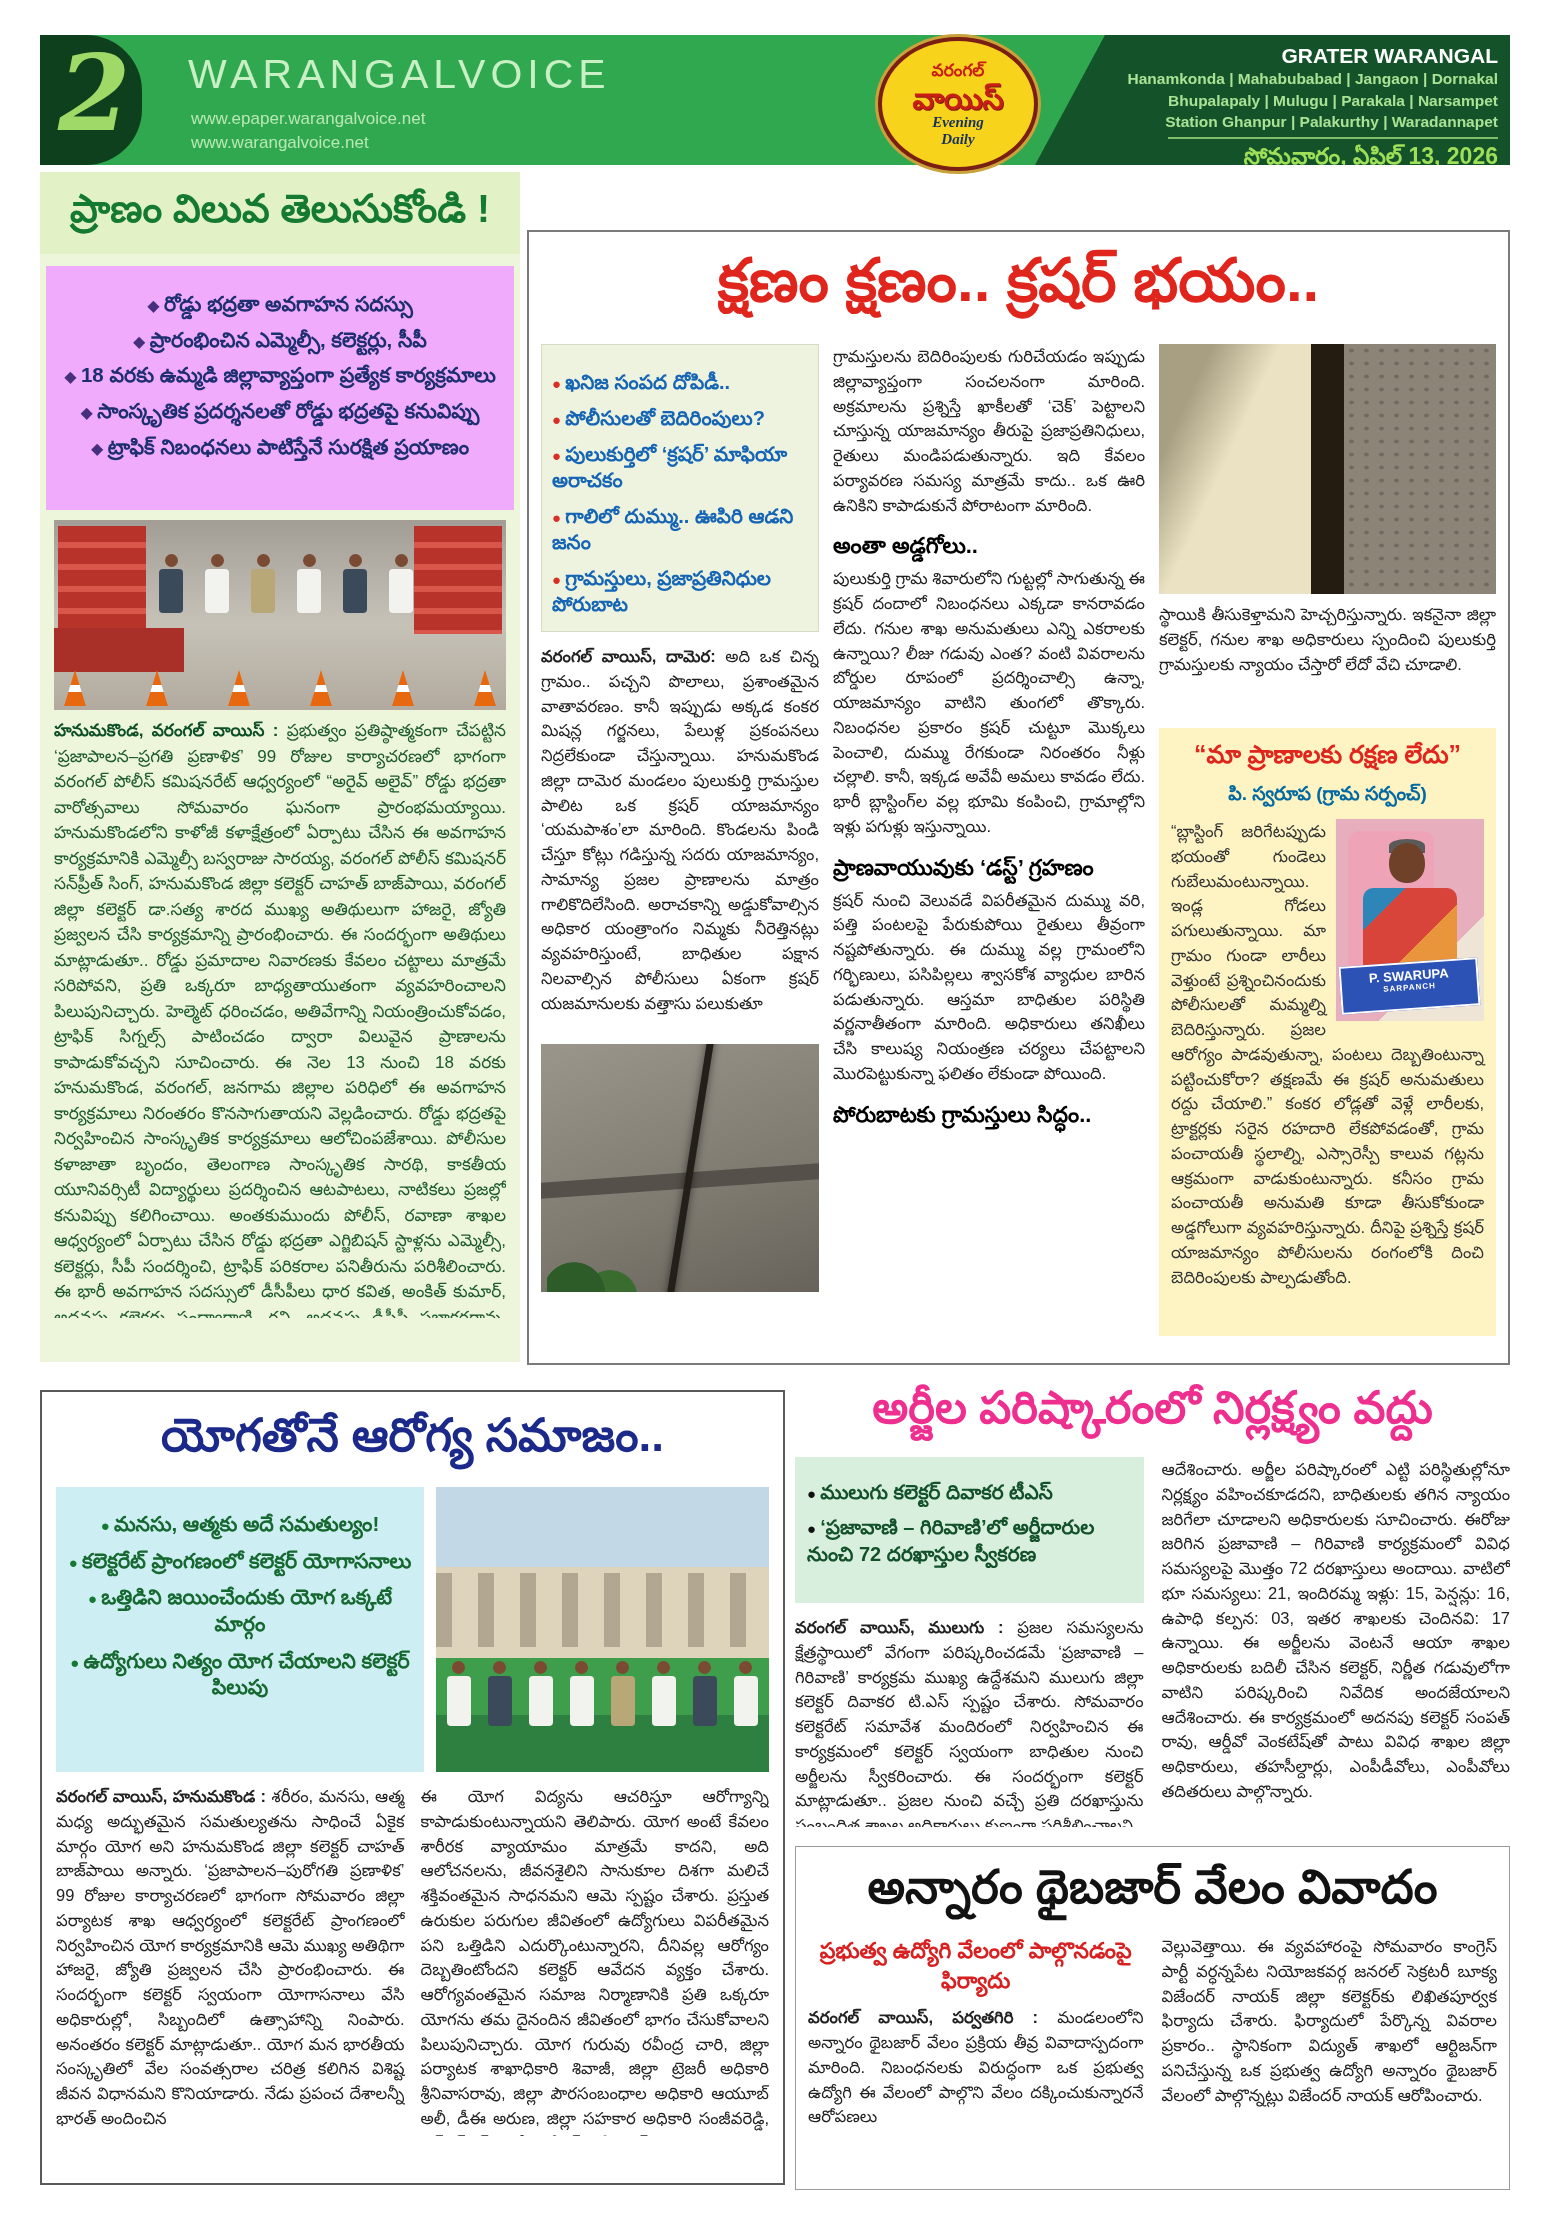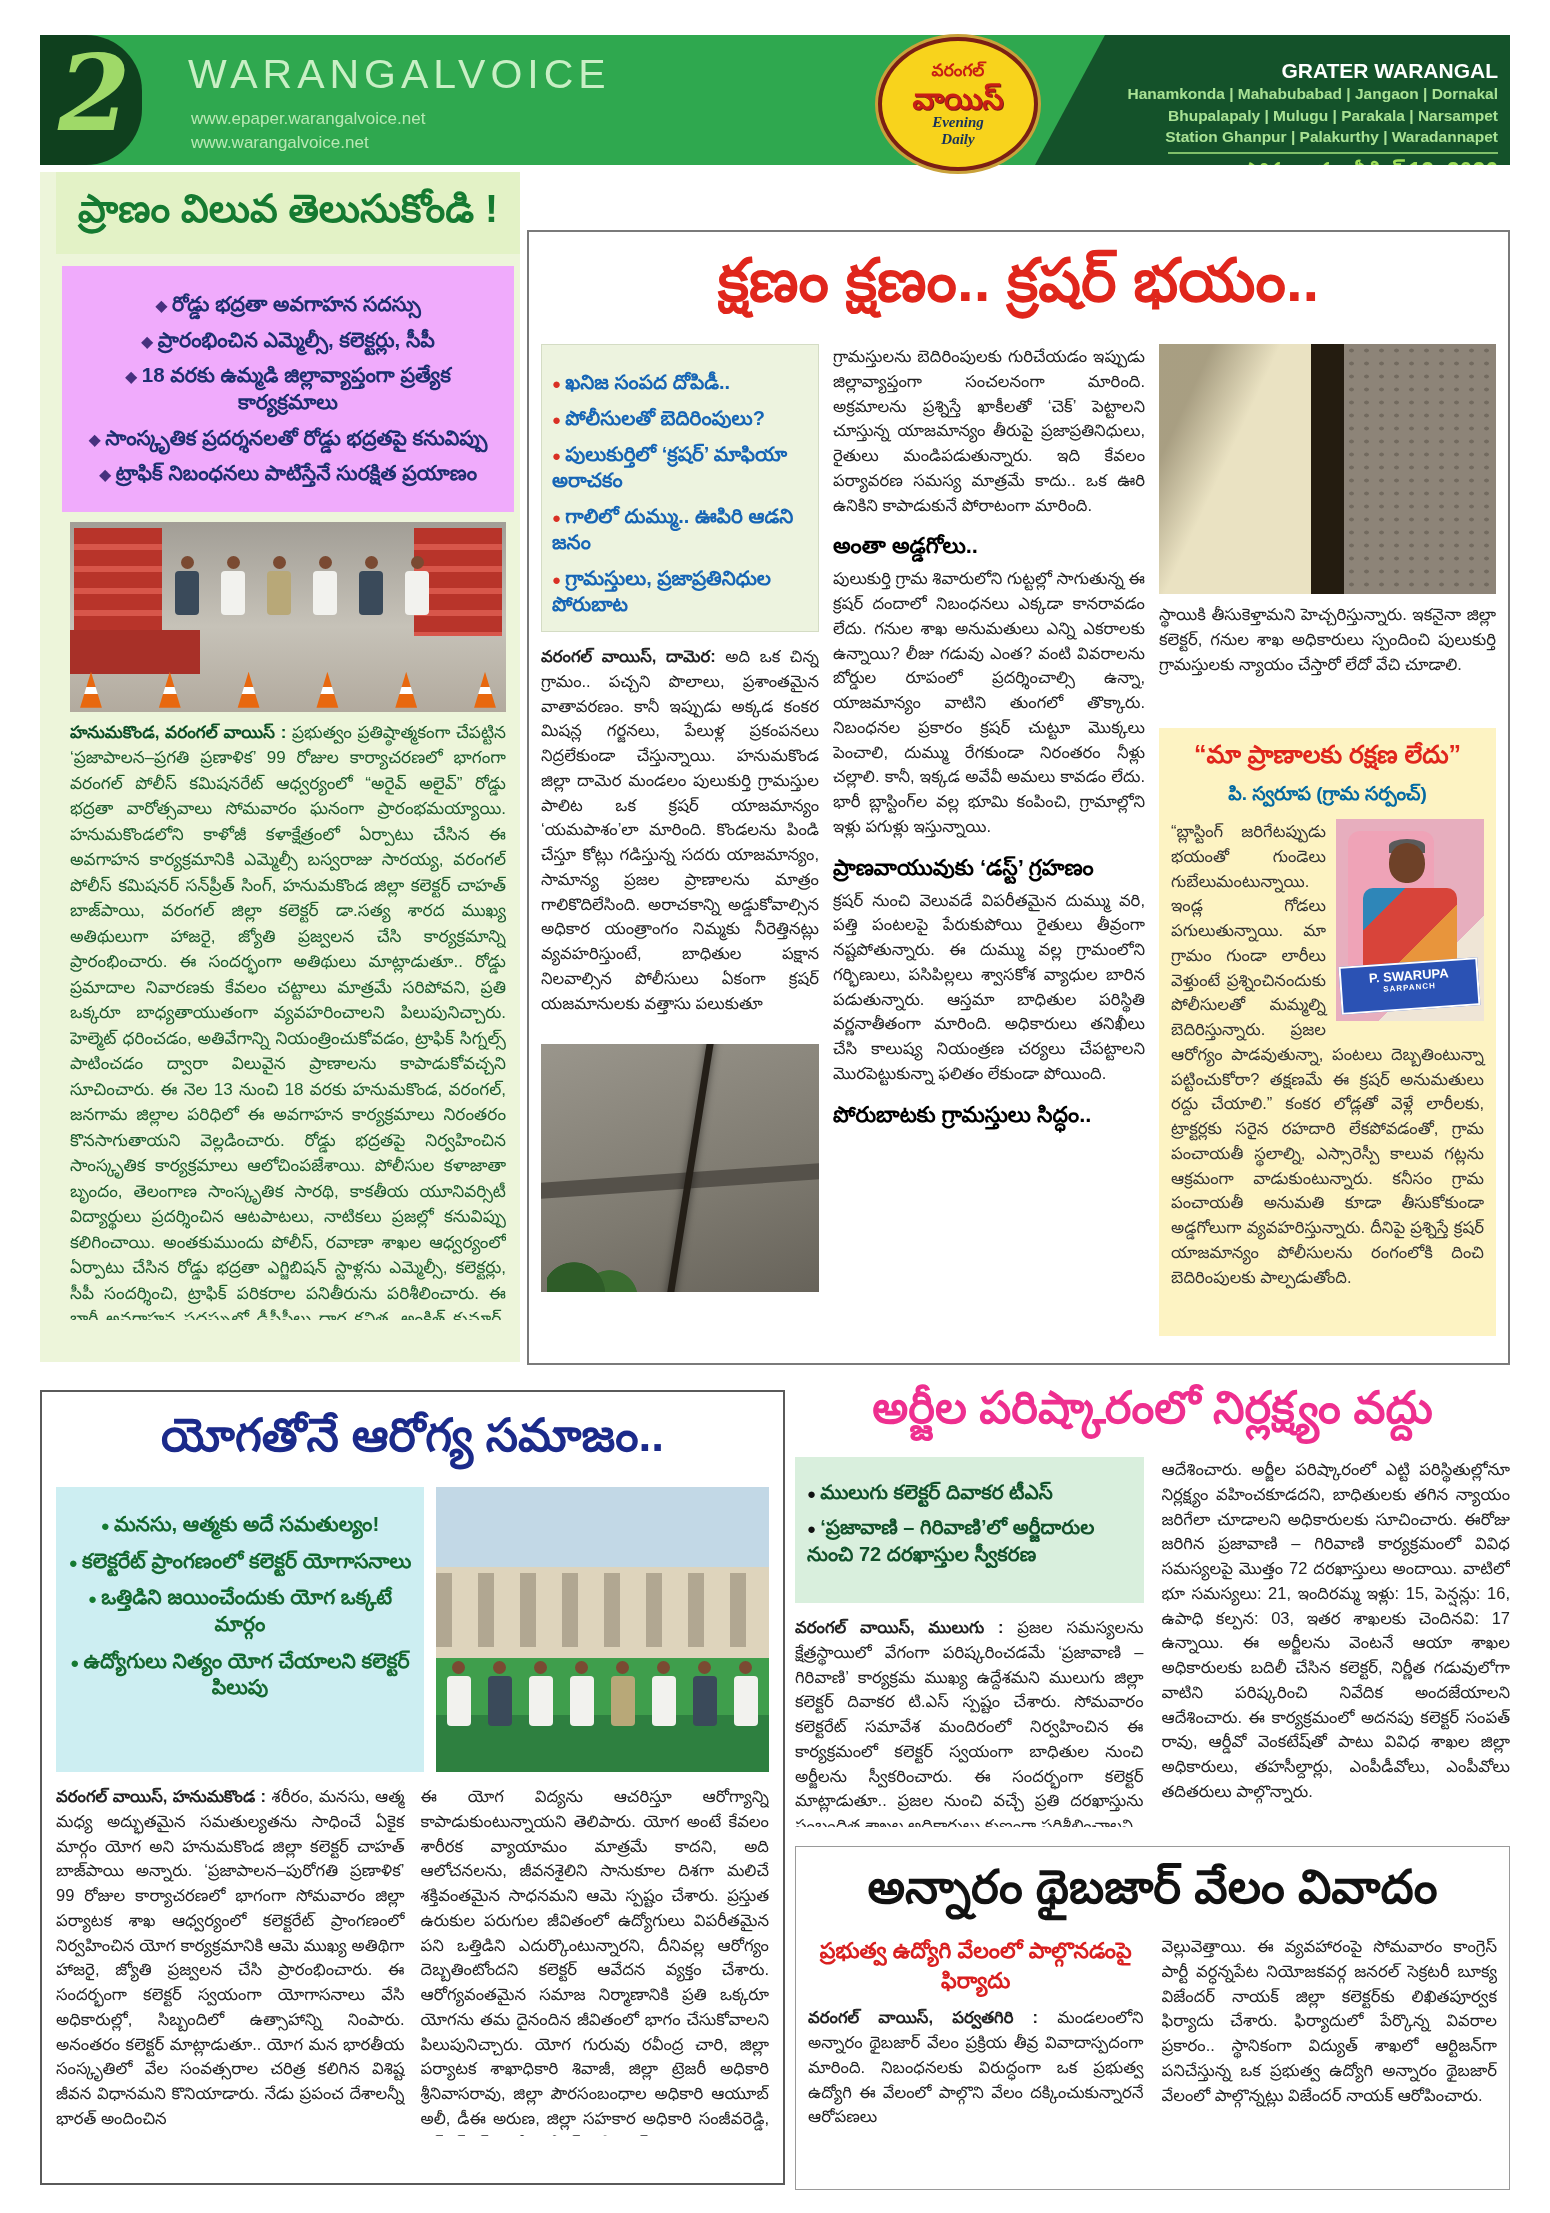--- a/index.html
+++ b/index.html
@@ -16,33 +16,33 @@
   .mast-urls{position:absolute;left:151px;top:72px;font-size:17px;line-height:1.4;color:#b9e8b4;}
   .logo{position:absolute;left:838px;top:2px;width:152px;height:126px;background:#f8d31c;
         border-radius:50%;border:4px solid #7a1f14;box-shadow:0 0 0 3px #caa23a;
         display:flex;flex-direction:column;align-items:center;justify-content:center;z-index:3;}
   .logo-top{font-size:17px;font-weight:bold;color:#c81e14;}
   .logo-main{font-size:30px;font-weight:bold;color:#c81e14;line-height:1.0;text-shadow:1px 1px 0 #7a1f14;}
   .logo-tag{font-family:"Liberation Serif",serif;font-style:italic;font-weight:bold;
             font-size:15px;color:#17315c;line-height:1.1;}
   .region-panel{position:absolute;left:995px;top:0;width:475px;height:130px;background:#14522a;
                 clip-path:polygon(70px 0,100% 0,100% 100%,0 100%);box-sizing:border-box;
-                padding:23px 12px 0 90px;text-align:right;}
+                padding:8px 12px 0 90px;text-align:right;}
   .region-title{font-size:21px;font-weight:bold;color:#ffffff;line-height:1.2;}
   .region-towns{font-size:15.5px;font-weight:bold;color:#a9e294;line-height:1.38;}
   .region-divider{border-top:2px solid #7fbf6a;width:330px;margin:5px 0 4px auto;}
   .region-date{font-size:23px;font-weight:bold;color:#9ede58;}
 
   
   .photo{position:relative;overflow:hidden;background:#ccc;}
   .just{text-align:justify;}
   .dl{font-weight:bold;}
 
   
-  .art-a{position:absolute;left:40px;top:172px;width:480px;height:1190px;background:#edf5da;box-sizing:border-box;padding-left:16px;}
+  .art-a{position:absolute;left:40px;top:172px;width:480px;height:1190px;background:#edf5da;box-sizing:border-box;}
   .a-headline{background:#e3f2c6;color:#157a31;font-size:39px;font-weight:bold;text-align:center;
               padding:15px 4px 13px;}
   .a-bullets{margin:12px 6px 10px;background:#f0abfc;padding:16px 12px;min-height:212px;}
   .a-bullet{color:#1d2f70;font-weight:bold;font-size:20.5px;text-align:center;margin:9px 0;line-height:1.3;}
   .a-bullet::before{content:"◆ ";color:#46307e;font-size:16px;}
   .a-photo{margin:4px 14px;height:190px;}
   .a-body{margin:8px 14px 0;font-size:17px;line-height:1.5;color:#1c5a2d;height:600px;overflow:hidden;}
   .a-body .dl{color:#0d4f26;}
 
   

